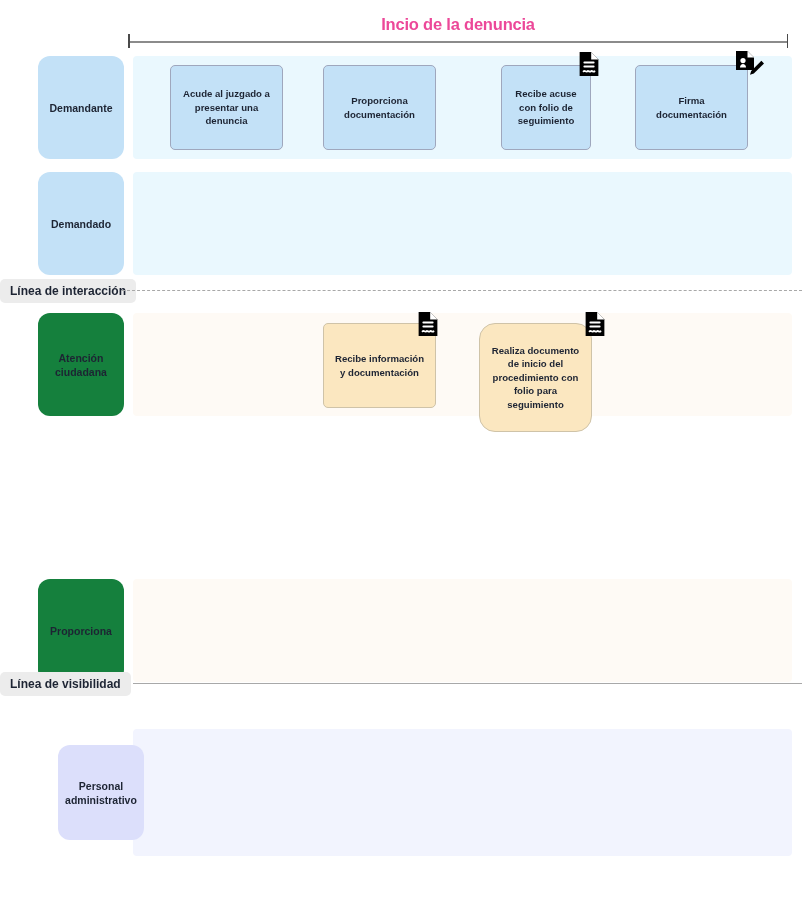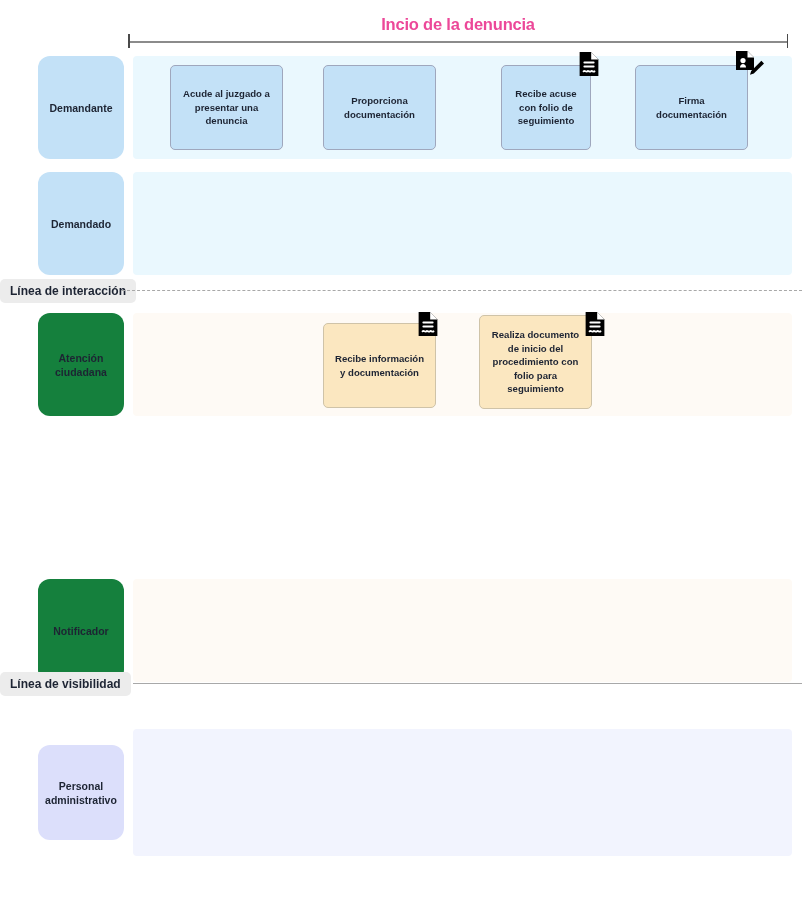--- a/index.html
+++ b/index.html
@@ -233,41 +233,41 @@
     <div class="card cream" style="left:323px; top:10px; width:113px; height:85px;text-align:center;">Recibe información y documentación</div>
     <div class="card-icon" style="left:413px; top:-4px;">
       <svg viewBox="0 0 32 32" width="30" height="30">
         <path d="M6 3.2h12.2L26 11.3v17.5H6z" fill="#000"></path>
         <path d="M18.3 3.2 26 11.3h-7.7z" fill="#ffffff"></path>
         <rect x="10" y="13.2" width="12" height="2.2" rx="1.1" fill="#ffffff"></rect>
         <rect x="10" y="17.6" width="12" height="2.2" rx="1.1" fill="#ffffff"></rect>
         <path d="M10.2 23.8c1.3-1.5 2.6 1.4 3.9 0s2.6 1.4 3.9 0 2.6 1.4 3.9 0" stroke="#ffffff" stroke-width="2" fill="none" stroke-linecap="round"></path>
       </svg>
     </div>
-    <div class="card cream" style="left:479px; top:2px; width:113px; height:94px;">Realiza documento de inicio del procedimiento con folio para seguimiento</div>
+    <div class="card cream" style="left:479px; top:10px; width:113px; height:109px;border-radius:16px;">Realiza documento de inicio del procedimiento con folio para seguimiento</div>
     <div class="card-icon" style="left:580px; top:-4px;">
       <svg viewBox="0 0 32 32" width="30" height="30">
         <path d="M6 3.2h12.2L26 11.3v17.5H6z" fill="#000"></path>
         <path d="M18.3 3.2 26 11.3h-7.7z" fill="#ffffff"></path>
         <rect x="10" y="13.2" width="12" height="2.2" rx="1.1" fill="#ffffff"></rect>
         <rect x="10" y="17.6" width="12" height="2.2" rx="1.1" fill="#ffffff"></rect>
         <path d="M10.2 23.8c1.3-1.5 2.6 1.4 3.9 0s2.6 1.4 3.9 0 2.6 1.4 3.9 0" stroke="#ffffff" stroke-width="2" fill="none" stroke-linecap="round"></path>
       </svg>
     </div>
   </div>
 
 
   <div class="lane" style="top:579px; height:103px;">
     <div class="lane-band cream"></div>
-    <div class="lane-chip cream">Notificador</div>
+    <div class="lane-chip cream">Proporciona</div>
   </div>
 
   <div class="sep" style="top:672px;padding-left:26px;">
     <div class="sep-chip">Línea de visibilidad</div>
     <div class="sep-line solid"></div>
   </div>
 
   <div class="lane" style="top:729px; height:127px;">
     <div class="lane-band lav"></div>
-    <div class="lane-chip lav" style="top:16px; bottom:16px;">Personal administrativo</div>
+    <div class="lane-chip lav" style="top:16px; bottom:16px;margin-left:20px;">Personal administrativo</div>
   </div>
 
 </div>
 
 </body></html>

